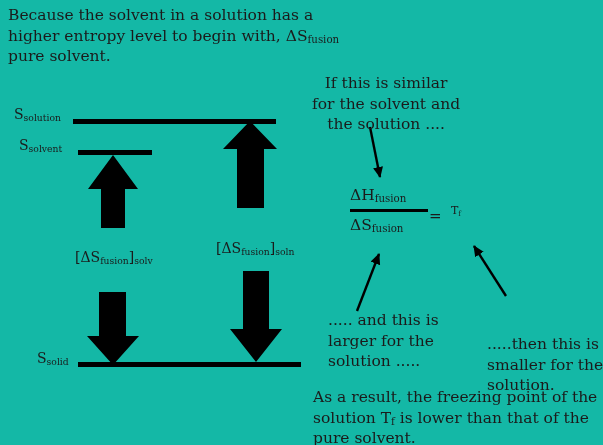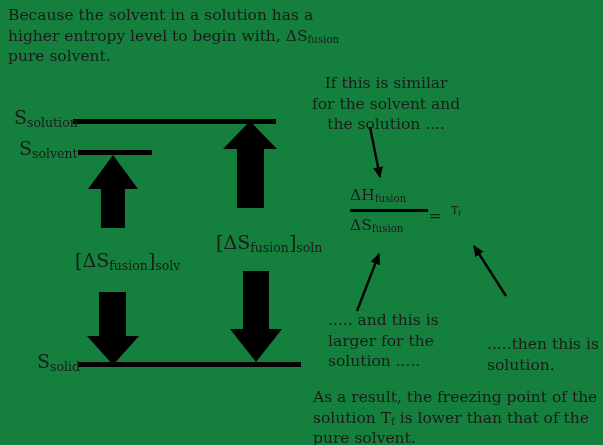--- a/index.html
+++ b/index.html
@@ -1,38 +1,38 @@
 <!DOCTYPE html>
 <html><head>
 <meta charset="utf-8">
 <style>
   html, body { margin: 0; padding: 0; background: #ffffff; }
   .canvas {
     position: relative;
     width: 603px; height: 445px;
-    background: #15803d;
+    background: #14b8a6;
     font-family: "DejaVu Serif", "Liberation Serif", serif;
     color: #1b1b1b;
     overflow: hidden;
   }
   .txt {
     position: absolute;
     font-size: 15.5px;
     line-height: 20.5px;
     white-space: nowrap;
   }
   .txt div { white-space: nowrap; }
   sub {
     font-size: 0.66em;
     vertical-align: -0.24em;
     line-height: 0;
   }
   .lvl-label, .delta-label {
     position: absolute;
-    font-size: 19px;
+    font-size: 14px;
     white-space: nowrap;
   }
   .fraction {
     position: absolute;
     left: 350px; top: 188px;
     width: 78px;
     font-size: 15.5px;
     line-height: 1;
   }
   .fraction .num { padding-bottom: 5px; }
@@ -102,21 +102,21 @@
   <div class="lvl-label" style="left:19px; top:137px;text-align:right;">
     <span>S</span><sub>solvent</sub>
   </div>
   <div class="lvl-label" style="left:37px; top:350px;">
     <span>S</span><sub>solid</sub>
   </div>
 
   <div class="delta-label" style="left:75px; top:249px;">
     <span>[ΔS</span><sub>fusion</sub><span>]</span><sub>solv</sub>
   </div>
-  <div class="delta-label" style="left:216px; top:231px;">
+  <div class="delta-label" style="left:216px; top:240px;">
     <span>[ΔS</span><sub>fusion</sub><span>]</span><sub>soln</sub>
   </div>
 
   <div class="fraction">
     <div class="num">
       <span>ΔH</span><sub>fusion</sub>
     </div>
     <div class="den">
       <span>ΔS</span><sub>fusion</sub>
     </div>
@@ -127,20 +127,21 @@
   </div>
 
   <div class="txt" style="left:328px; top:310px;">
     <div>..... and this is</div>
     <div>larger for the</div>
     <div>solution .....</div>
   </div>
 
   <div class="txt" style="left:487px; top:308px;margin-top:26px;">
     <div>.....then this is</div>
+    <div>smaller for the</div>
     <div>solution.</div>
   </div>
 
   <div class="txt" style="left:313px; top:387px;">
     <div>As a result, the freezing point of the</div>
     <div><span>solution T</span><sub>f</sub><span> is lower than that of the</span></div>
     <div>pure solvent.</div>
   </div>
 
 </div>

